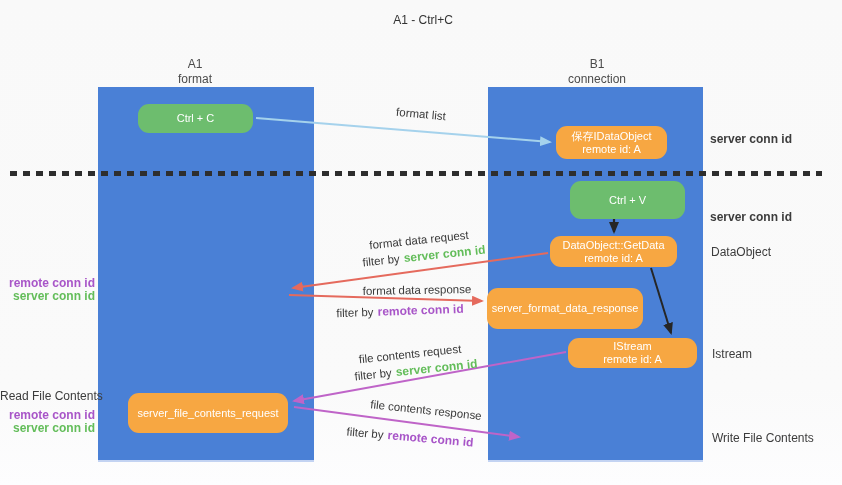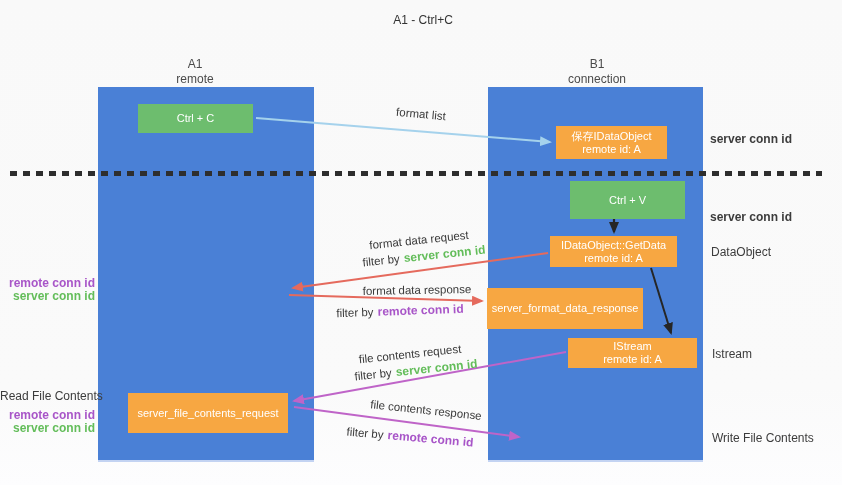--- a/index.html
+++ b/index.html
@@ -22,21 +22,21 @@
     position:absolute;top:87px;height:373px;
     background:var(--column-blue,#4a80d6);
     border-bottom:2px solid #c3d3f2;
   }
   .dotted{
     position:absolute;left:10px;top:171px;width:812px;height:5px;
     background:repeating-linear-gradient(90deg,#2e2e2e 0 7px,transparent 7px 13px);
   }
   .node{
     position:absolute;display:flex;flex-direction:column;align-items:center;justify-content:center;
-    color:#fff;font-size:11px;line-height:13px;text-align:center;white-space:nowrap;
+    color:#fff;font-size:11px;line-height:13px;text-align:center;white-space:nowrap;border-radius:11px;
   }
   .green{background:var(--box-green,#6dbd6e);}
   .orange{background:var(--box-orange,#f7a742);}
   .rlabel{
     position:absolute;transform:translate(-50%,-50%) rotate(var(--r,0deg));
     font-size:11.5px;color:#3a3a3a;white-space:nowrap;
   }
   .fb{padding-right:1px;}
   .conn{font-weight:bold;font-size:12px;white-space:nowrap;}
   .green-t{color:var(--text-green,#63bd5a);}
@@ -49,21 +49,21 @@
 <body>
 
 <div class="canvas">
 
   <div class="title">
     <div>A1 - Ctrl+C</div>
   </div>
 
   <div class="col-header" style="left:195px;top:57px;">
     <div>A1</div>
-    <div>remote</div>
+    <div>format</div>
   </div>
   <div class="col-header" style="left:597px;top:57px;">
     <div>B1</div>
     <div>connection</div>
   </div>
 
   <div class="col" style="left:98px;width:216px;"></div>
   <div class="col" style="left:488px;width:215px;"></div>
 
   <div class="dotted"></div>
@@ -96,21 +96,21 @@
     <div>Ctrl + C</div>
   </div>
   <div class="node orange" style="left:556px;top:126px;width:111px;height:33px;">
     <div>保存IDataObject</div>
     <div>remote id: A</div>
   </div>
   <div class="node green" style="left:557px;top:181px;width:115px;height:38px;margin-left:13px;">
     <div>Ctrl + V</div>
   </div>
   <div class="node orange" style="left:550px;top:236px;width:127px;height:31px;">
-    <div>IDataObject::GetData</div>
+    <div>DataObject::GetData</div>
     <div>remote id: A</div>
   </div>
   <div class="node orange" style="left:487px;top:288px;width:156px;height:41px;">
     <div>server_format_data_response</div>
   </div>
   <div class="node orange" style="left:568px;top:338px;width:129px;height:30px;">
     <div>IStream</div>
     <div>remote id: A</div>
   </div>
   <div class="node orange" style="left:128px;top:393px;width:160px;height:40px;">

